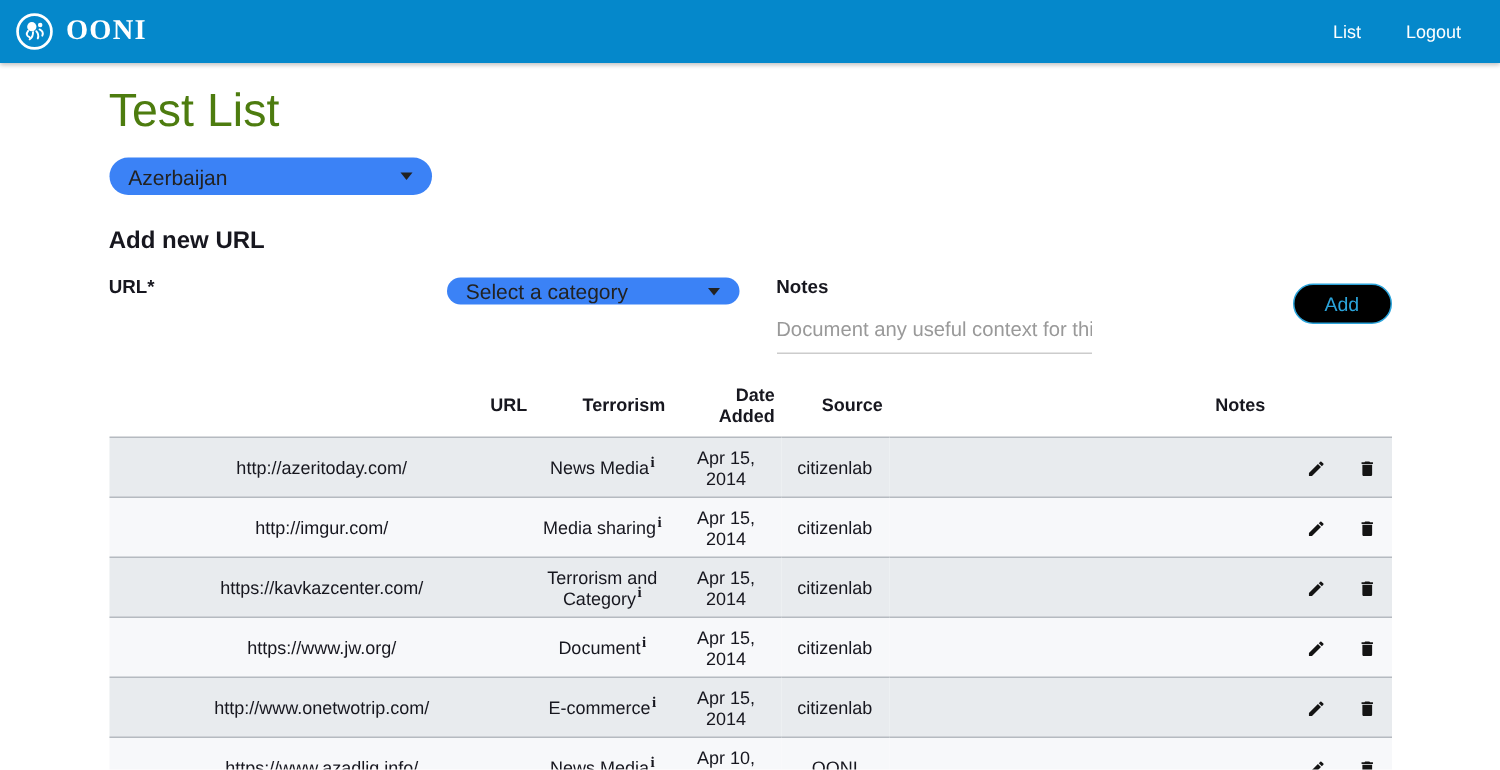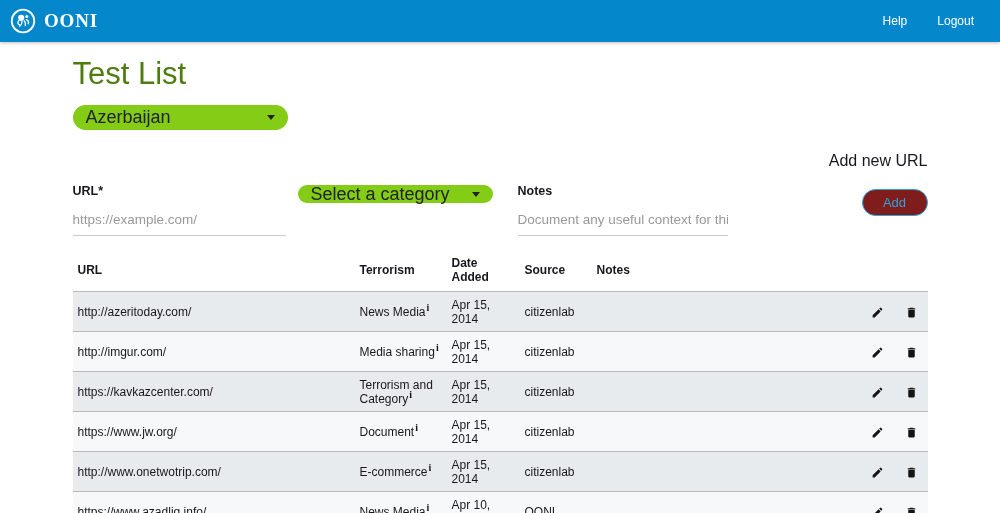--- a/index.html
+++ b/index.html
@@ -32,65 +32,66 @@
   }
   .topnav { margin-left: auto; display: flex; gap: 30px; }
   .topnav a { color: #fff; font-size: 12px; text-decoration: none; cursor: pointer; }
 
   
   .container { width: 855px; margin: 0 auto; }
   .page-title { font-size: 31px; font-weight: 300; margin: 14px 0 0; color: #4d7c0f; }
 
   .pill-select {
     display: flex; align-items: center; justify-content: space-between;
-    background: #84cc16; border-radius: 14px; height: 25px;
-    padding: 0 13px; font-size: 18px; cursor: pointer; color: #222;
+    background: #3b82f6; border-radius: 14px; height: 25px;
+    padding: 0 13px; font-size: 14px; cursor: pointer; color: #222;
   }
   .country-select { width: 215px; margin-top: 13px; }
   .caret {
     width: 0; height: 0;
     border-left: 4px solid transparent; border-right: 4px solid transparent;
     border-top: 5px solid #222;
   }
 
-  .add-heading { font-size: 16px; font-weight: 400; margin: 22px 0 0; text-align: right; }
+  .add-heading { font-size: 16px; font-weight: 700; margin: 22px 0 0; }
 
   
   .form-row { display: flex; align-items: flex-start; margin-top: 14px; }
   .field { display: flex; flex-direction: column; }
   .field > label { font-size: 12.5px; font-weight: 700; margin-bottom: 9px; }
   .field input {
     border: none; border-bottom: 1px solid #ccc; background: transparent;
     font-size: 13.5px; padding: 5px 0 8px; outline: none;
     font-family: inherit; color: #333; width: 100%;
   }
   .field input::placeholder { color: #999; }
   .f-url { width: 213px; margin-right: 12px; }
   .f-category { width: 195px; margin-right: 25px; }
   .f-category .pill-select { height: 18px; margin-top: 1px; }
   .f-notes { width: 210px; }
   .add-btn {
     margin-left: auto; margin-top: 5px;
     width: 66px; height: 27px; border-radius: 14px;
     border: 1.5px solid var(--accent); color: var(--accent);
-    background: #7f1d1d; font-size: 13px; font-family: inherit; cursor: pointer;
+    background: #000000; font-size: 13px; font-family: inherit; cursor: pointer;
   }
 
   
   table.url-table {
     width: 100%; margin-top: 18px;
     border-collapse: collapse; table-layout: fixed;
   }
   .url-table th {
-    text-align: left; font-size: 12px; font-weight: 700;
+    text-align: right; font-size: 12px; font-weight: 700;
     padding: 2px 4px 7px;
   }
   .url-table td {
     font-size: 12px; padding: 6px 4px 5px; vertical-align: middle;
     word-wrap: break-word;
+    text-align: center;
   }
   .url-table th:first-child, .url-table td:first-child { padding-left: 5px; }
   .url-table tbody tr { border-top: 1px solid var(--row-border); }
   .url-table tbody tr:nth-child(odd)  { background: var(--row-odd); }
   .url-table tbody tr:nth-child(even) { background: var(--row-even); }
   td.actions { text-align: right; padding-right: 10px; white-space: nowrap; }
   .icon-btn {
     background: none; border: none; padding: 0; margin-left: 17px;
     cursor: pointer; vertical-align: middle; line-height: 0;
   }
@@ -109,40 +110,39 @@
       <svg width="26" height="26" viewBox="0 0 26 26">
         <circle cx="13" cy="13" r="11.3" fill="none" stroke="#ffffff" stroke-width="1.8"></circle>
         <circle cx="11.2" cy="9.8" r="3.1" fill="#ffffff"></circle>
         <circle cx="16.8" cy="8.6" r="1.5" fill="#ffffff"></circle>
         <path d="M8.8 12.6 q-2.2 2.8 .8 4.2 M12 13.4 q.2 3 -2.2 4.8 M14.2 12.8 q2 2.2 1 4.8 M16.4 11.6 q3 1.4 1.8 4.2" stroke="#ffffff" stroke-width="1.3" fill="none" stroke-linecap="round"></path>
       </svg>
     </span>
     <span class="brand-name">OONI</span>
   </div>
   <nav class="topnav">
-    <a>Help</a>
+    <a>List</a>
     <a>Logout</a>
   </nav>
 </header>
 
 <main class="container">
 
   <h1 class="page-title">Test List</h1>
 
   <div class="pill-select country-select">
     <span>Azerbaijan</span>
     <span class="caret"></span>
   </div>
 
   <h2 class="add-heading">Add new URL</h2>
 
   <div class="form-row">
     <div class="field f-url">
       <label>URL*</label>
-      <input type="text" placeholder="https://example.com/" style="">
     </div>
     <div class="field f-category">
       <div class="pill-select">
         <span>Select a category</span>
         <span class="caret"></span>
       </div>
     </div>
     <div class="field f-notes">
       <label>Notes</label>
       <input type="text" placeholder="Document any useful context for this URL" style="">

